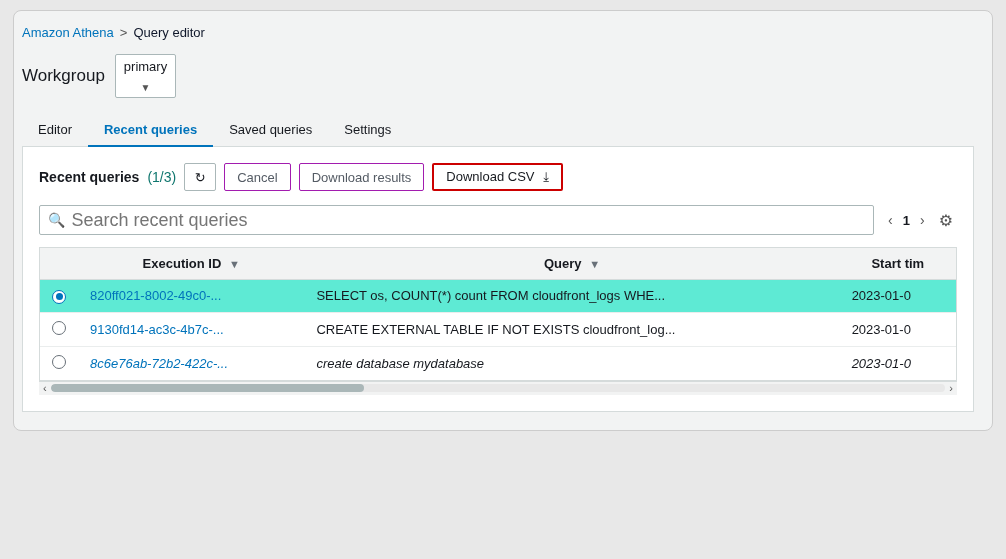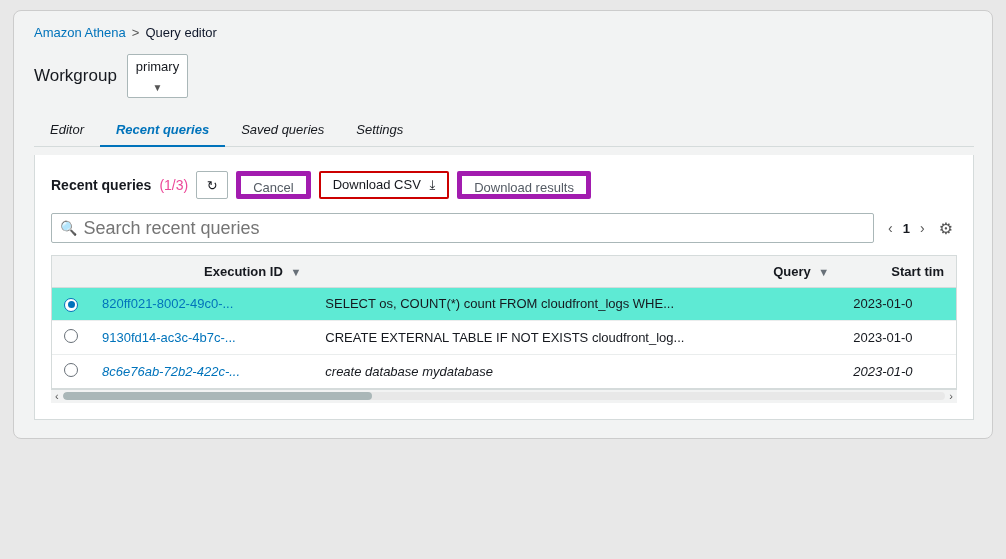--- a/index.html
+++ b/index.html
@@ -9,21 +9,21 @@
       background: #e8e8e8;
       width: 1006px;
       min-height: 559px;
     }
     .main-container {
       background: #f2f3f3;
       width: 980px;
       margin: 10px auto;
       border: 1px solid #ccc;
       border-radius: 8px;
-      padding: 14px 18px 18px 20px;
+      padding: 14px 18px 18px 8px;
     }
     .breadcrumb {
       display: flex;
       align-items: center;
       gap: 6px;
       margin-bottom: 14px;
       font-size: 13px;
     }
     .breadcrumb-link {
       color: #0073bb;
@@ -61,22 +61,21 @@
       color: #16191f;
       flex-direction: column;
     }
     .workgroup-select .arrow {
       font-size: 10px;
       color: #555;
     }
     .tabs-row {
       display: flex;
       border-bottom: 1px solid #d5dbdb;
-      margin-bottom: 8px;
-      font-style: italic;
+      margin-bottom: 0;
     }
     .tab {
       padding: 8px 16px;
       cursor: pointer;
       font-size: 13px;
       color: #16191f;
       border-bottom: 2px solid transparent;
       margin-bottom: -1px;
     }
     .tab.active {
@@ -99,38 +98,38 @@
     }
     .section-title {
       font-size: 14px;
       font-weight: 700;
       color: #16191f;
       white-space: nowrap;
     }
     .section-count {
       font-size: 14px;
       font-weight: 400;
-      color: #ec4899;
+      color: #0f766e;
     }
     .refresh-button {
       border: 1px solid #aab7b8;
       background: #fff;
       border-radius: 2px;
       padding: 4px 8px;
       cursor: pointer;
       display: flex;
       align-items: center;
       justify-content: center;
       font-size: 13px;
       color: #16191f;
       min-width: 32px;
       height: 28px;
     }
     .action-button {
-      border: 5px solid #a21caf;
+      border: 1px solid #a21caf;
       background: #fff;
       border-radius: 2px;
       padding: 4px 12px;
       cursor: pointer;
       font-size: 13px;
       color: #545b64;
       height: 28px;
     }
     .action-button.highlighted {
       border: 2px solid #cc0000;
@@ -200,21 +199,21 @@
       width: 100%;
       border-collapse: collapse;
       font-size: 13px;
     }
     thead tr {
       background: #f2f3f3;
       border-bottom: 1px solid #d5dbdb;
     }
     thead th {
       padding: 8px 12px;
-      text-align: right;
+      text-align: center;
       font-weight: 700;
       color: #16191f;
       white-space: nowrap;
     }
     thead th .sort-arrow {
       margin-left: 4px;
       color: #687078;
       font-size: 11px;
     }
     tbody tr {
@@ -319,25 +318,25 @@
 
   <div class="content-area">
 
     <div class="section-header">
       <span class="section-title">Recent queries</span>
       <span class="section-count">(1/3)</span>
       <button class="refresh-button">
         <span>↻</span>
       </button>
       <button class="action-button">Cancel</button>
+      <button class="action-button">Download results</button>
       <button class="action-button highlighted">
         <span>Download CSV</span>
         <span style="margin-left:5px; font-size:13px;">⤓</span>
       </button>
-      <button class="action-button">Download results</button>
     </div>
 
     <div class="search-row">
       <div class="search-box">
         <span class="search-icon-char">🔍</span>
         <input class="search-input" type="text" placeholder="Search recent queries" style="">
       </div>
       <div class="pagination-controls">
         <button class="page-nav-btn">‹</button>
         <span class="page-num">1</span>

